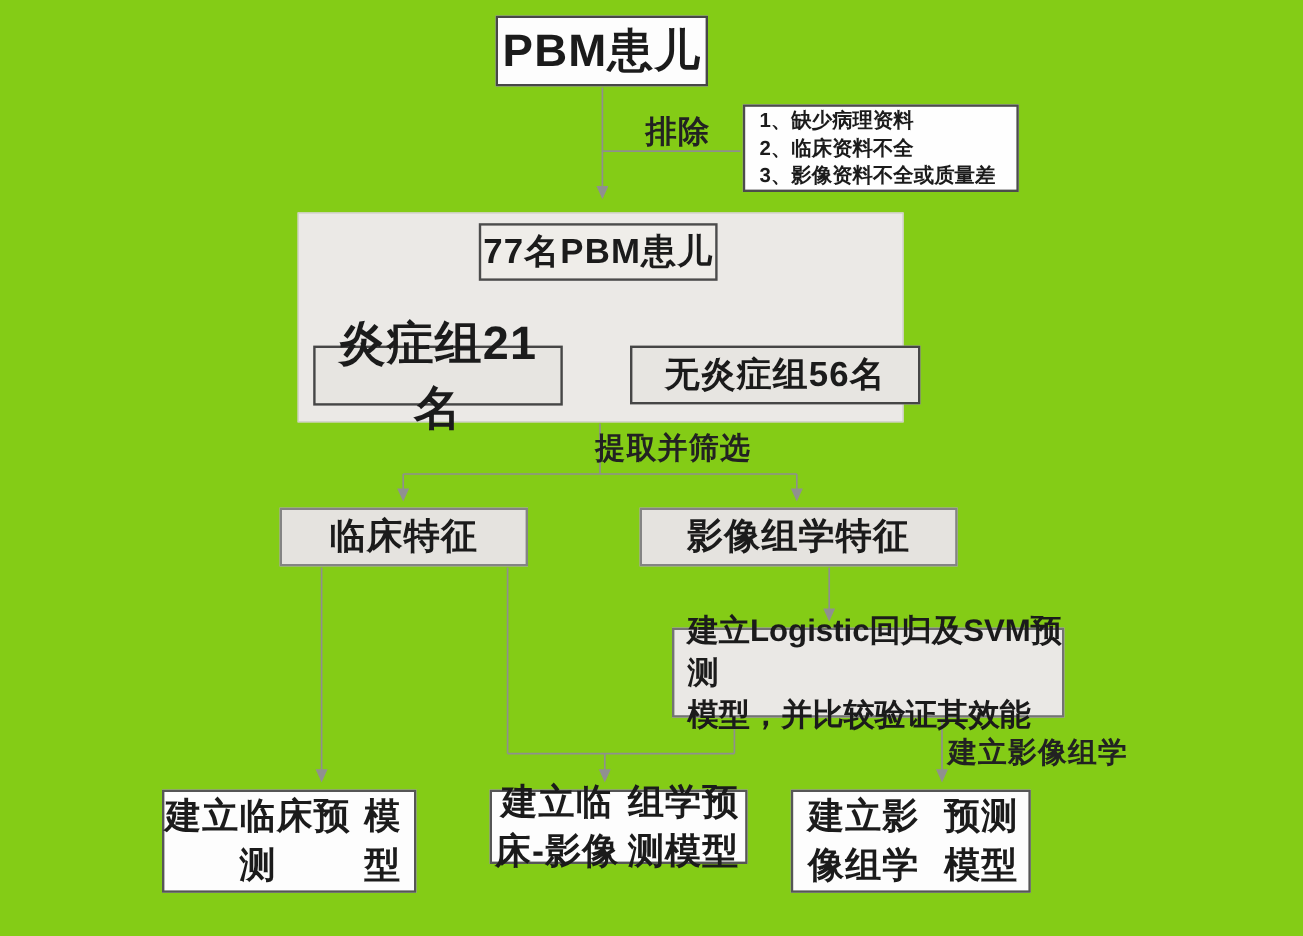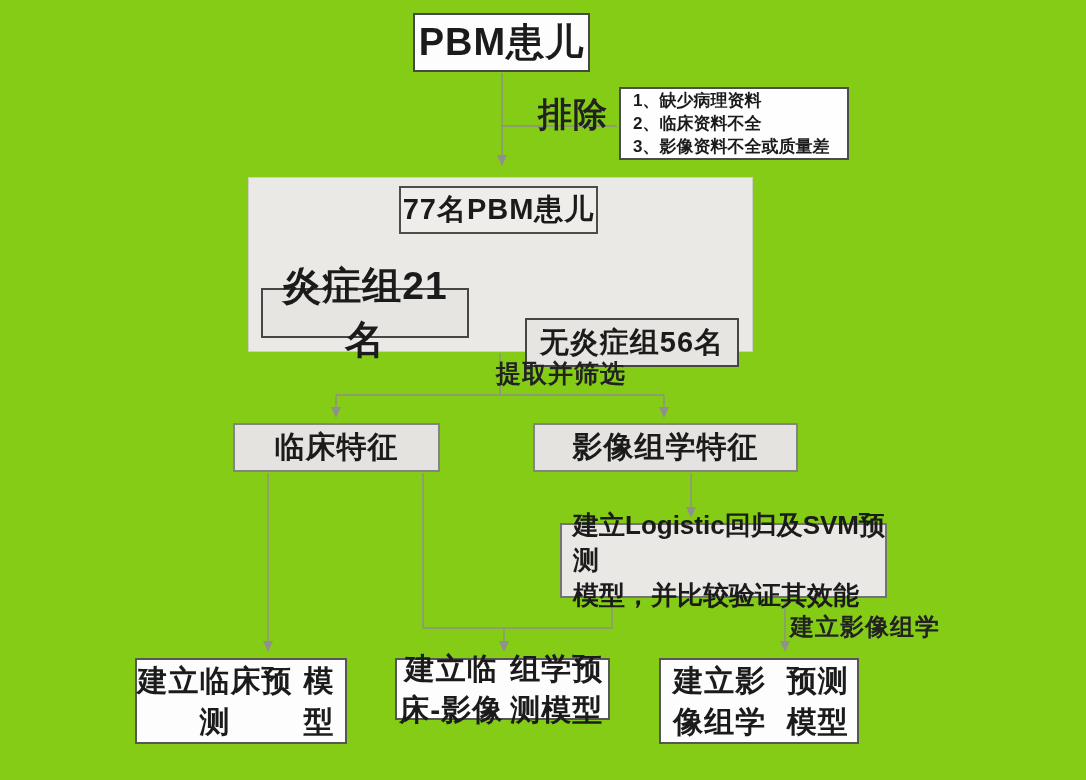--- a/index.html
+++ b/index.html
@@ -66,24 +66,24 @@
     border: 2px solid #4c4c4c;
     font-size: 29px; font-weight: 600;
   }
   .node-inflam {
     left: 261px; top: 288px; width: 208px; height: 50px;
     background: #e7e5e1;
     border: 2px solid #464646;
     font-size: 39px; font-weight: 600;
   }
   .node-noinflam {
-    left: 525px; top: 288px; width: 214px; height: 49px;
+    left: 525px; top: 288px; width: 242px; height: 49px;
     background: #e7e5e1;
     border: 2px solid #464646;
-    font-size: 29px; font-weight: 600; margin-top: 30px;
+    font-size: 29px; font-weight: 600;
   }
   .node-clinical {
     left: 233px; top: 423px; width: 207px; height: 49px;
     background: #e5e3df;
     border: 2px solid #848484;
     font-size: 30px; font-weight: 600;
   }
   .node-radiomics {
     left: 533px; top: 423px; width: 265px; height: 49px;
     background: #e5e3df;
@@ -104,30 +104,30 @@
     letter-spacing: 0;
   }
   .node-model {
     background: #fdfdfd;
     border: 2px solid #565656;
     flex-direction: row;
     font-size: 30px; font-weight: 600;
     line-height: 41px;
   }
   .node-model-a { left: 135px; top: 658px; width: 212px; height: 86px; }
-  .node-model-b { left: 395px; top: 658px; width: 215px; height: 62px; }
+  .node-model-b { left: 408px; top: 658px; width: 215px; height: 62px; }
   .node-model-c { left: 659px; top: 658px; width: 200px; height: 86px; }
   .edge-label {
     position: absolute;
     font-weight: 600;
     color: #222222;
     white-space: nowrap;
     letter-spacing: 1px;
   }
-  .label-exclude  { left: 538px; top: 92px;  font-size: 34px; }
+  .label-exclude  { left: 538px; top: 92px;  font-size: 26px; }
   .label-extract  { left: 496px; top: 357px; font-size: 25px; }
   .label-select   { left: 790px; top: 611px; font-size: 24px; }
 </style>
 </head>
 <body>
 
 <div class="canvas">
 
   <svg class="connectors" viewBox="0 0 1086 780" xmlns="http://www.w3.org/2000/svg">
     <defs>

